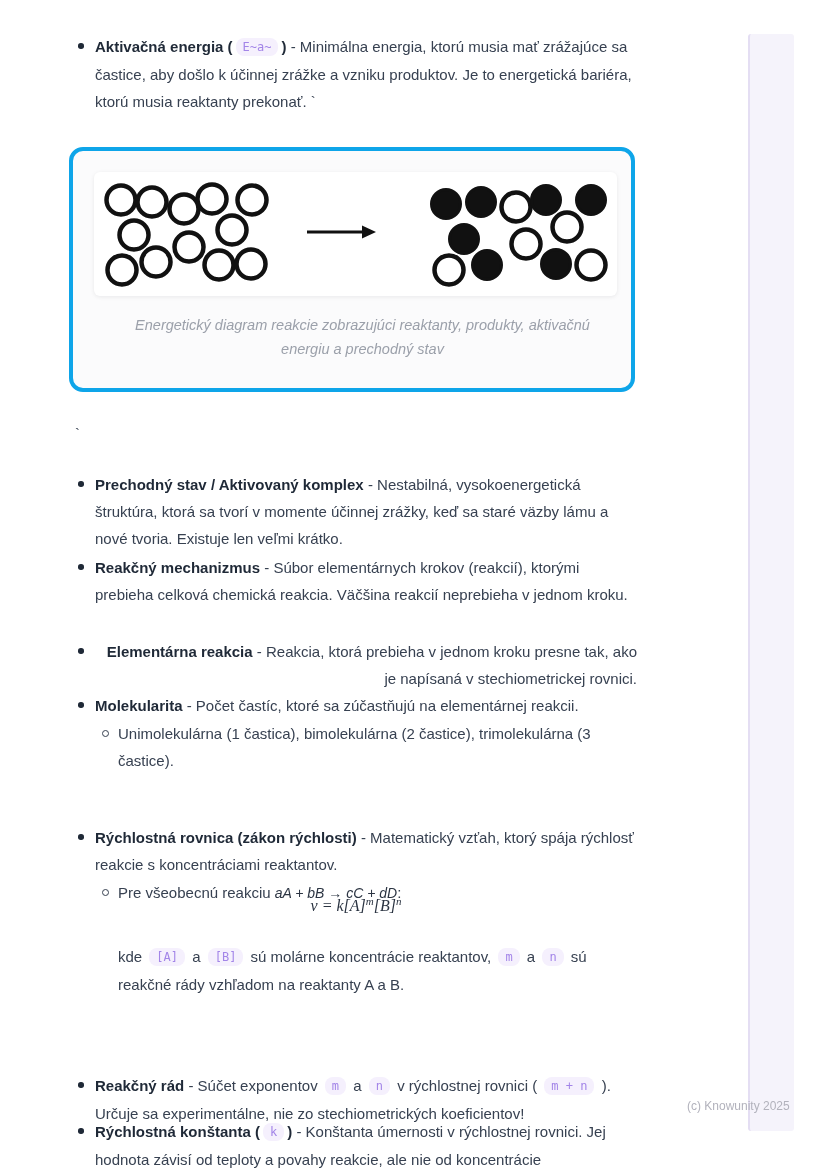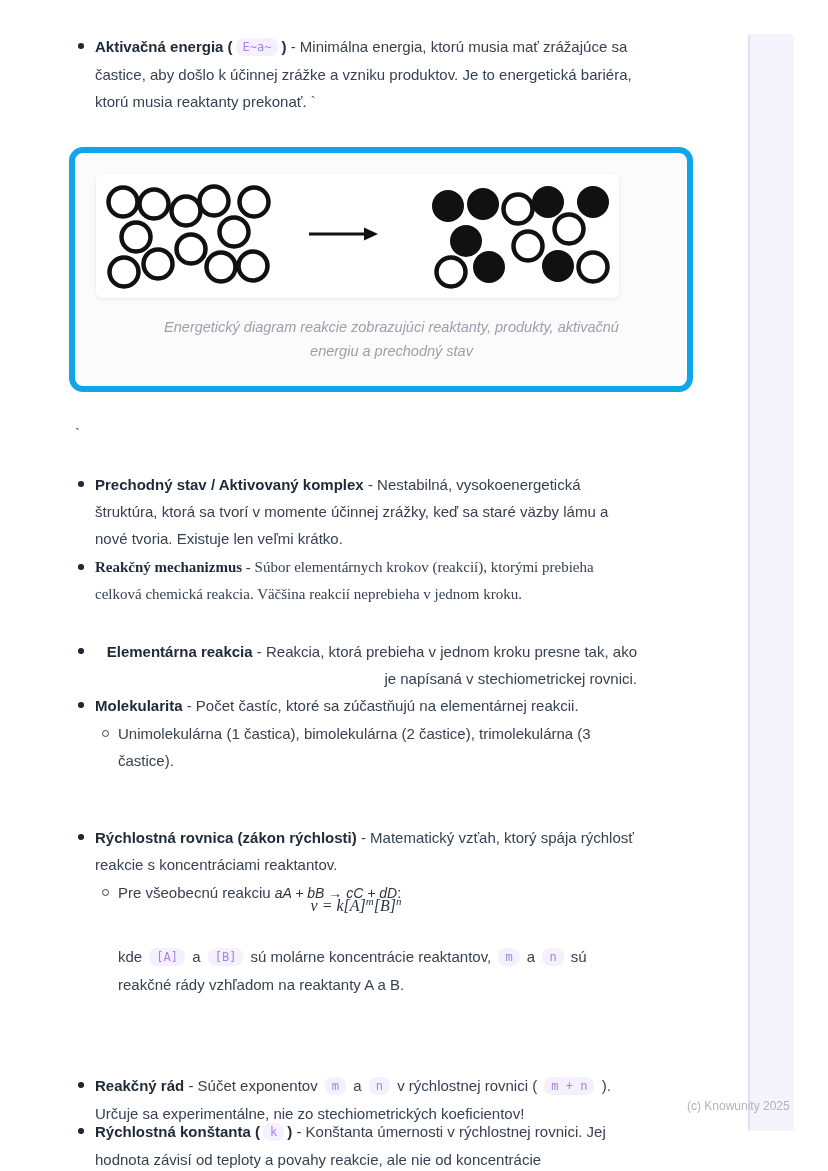--- a/index.html
+++ b/index.html
@@ -10,31 +10,31 @@
   .bullet{padding-left:20px;}
   .dot{position:absolute;left:3px;top:10px;width:5.5px;height:5.5px;border-radius:50%;background:#1f2937;}
   b{font-weight:700;color:#1f2937;}
   code{font-family:"DejaVu Sans Mono",monospace;font-size:12px;background:#f5f0fd;color:#a385e8;
        border-radius:8px;padding:2px 7px;margin:0 3px;vertical-align:1px;
        -webkit-box-decoration-break:clone;box-decoration-break:clone;}
   .sub{position:relative;padding-left:23px;margin-top:1px;}
   .ring{position:absolute;left:7px;top:10px;width:5px;height:5px;border-radius:50%;border:1.5px solid #374151;background:#fff;}
   .math{font-family:Liberation Sans, sans-serif;font-style:italic;font-size:14px;color:#2b3442;}
   
-  .card{position:absolute;left:-6px;top:147px;width:624px;height:245px;background:#fbfbfc;
-        border:6px solid #0ea5e9;border-radius:14px;box-sizing:border-box;padding:21px 0 0 21px;}
+  .card{position:absolute;left:-6px;top:147px;width:566px;height:245px;background:#fbfbfc;
+        border:4px solid #0ea5e9;border-radius:14px;box-sizing:border-box;padding:21px 0 0 21px;}
   .imgbox{width:523px;height:124px;background:#ffffff;border-radius:6px;box-shadow:0 1px 4px rgba(15,15,30,0.08);}
   .imgbox svg{display:block;}
   .caption{margin:17px auto 0;width:505px;text-align:center;font-style:italic;color:#9ba0aa;
            font-size:14.5px;line-height:24px;}
   
   .pos-b1{top:33px;}
   .pos-tick{top:420px;width:30px;}
   .pos-b2{top:471px;}
-  .pos-b3{top:554px;font-family:Liberation Serif, serif;}
+  .pos-b3{top:554px;}
   .pos-b4{top:638px;text-align:right;}
   .pos-b5{top:692px;}
   .pos-b6{top:824px;}
   .pos-formula{top:888px;text-align:center;}
   .pos-kde{top:943px;padding-left:43px;}
   .pos-b7{top:1072px;}
   .pos-b8{top:1070px;margin-top:48px;}
   .formula-text{font-family:"Liberation Serif","DejaVu Serif",serif;font-style:italic;font-size:16px;color:#2b3442;}
   .formula-text sup{font-size:11px;vertical-align:6px;}
   

